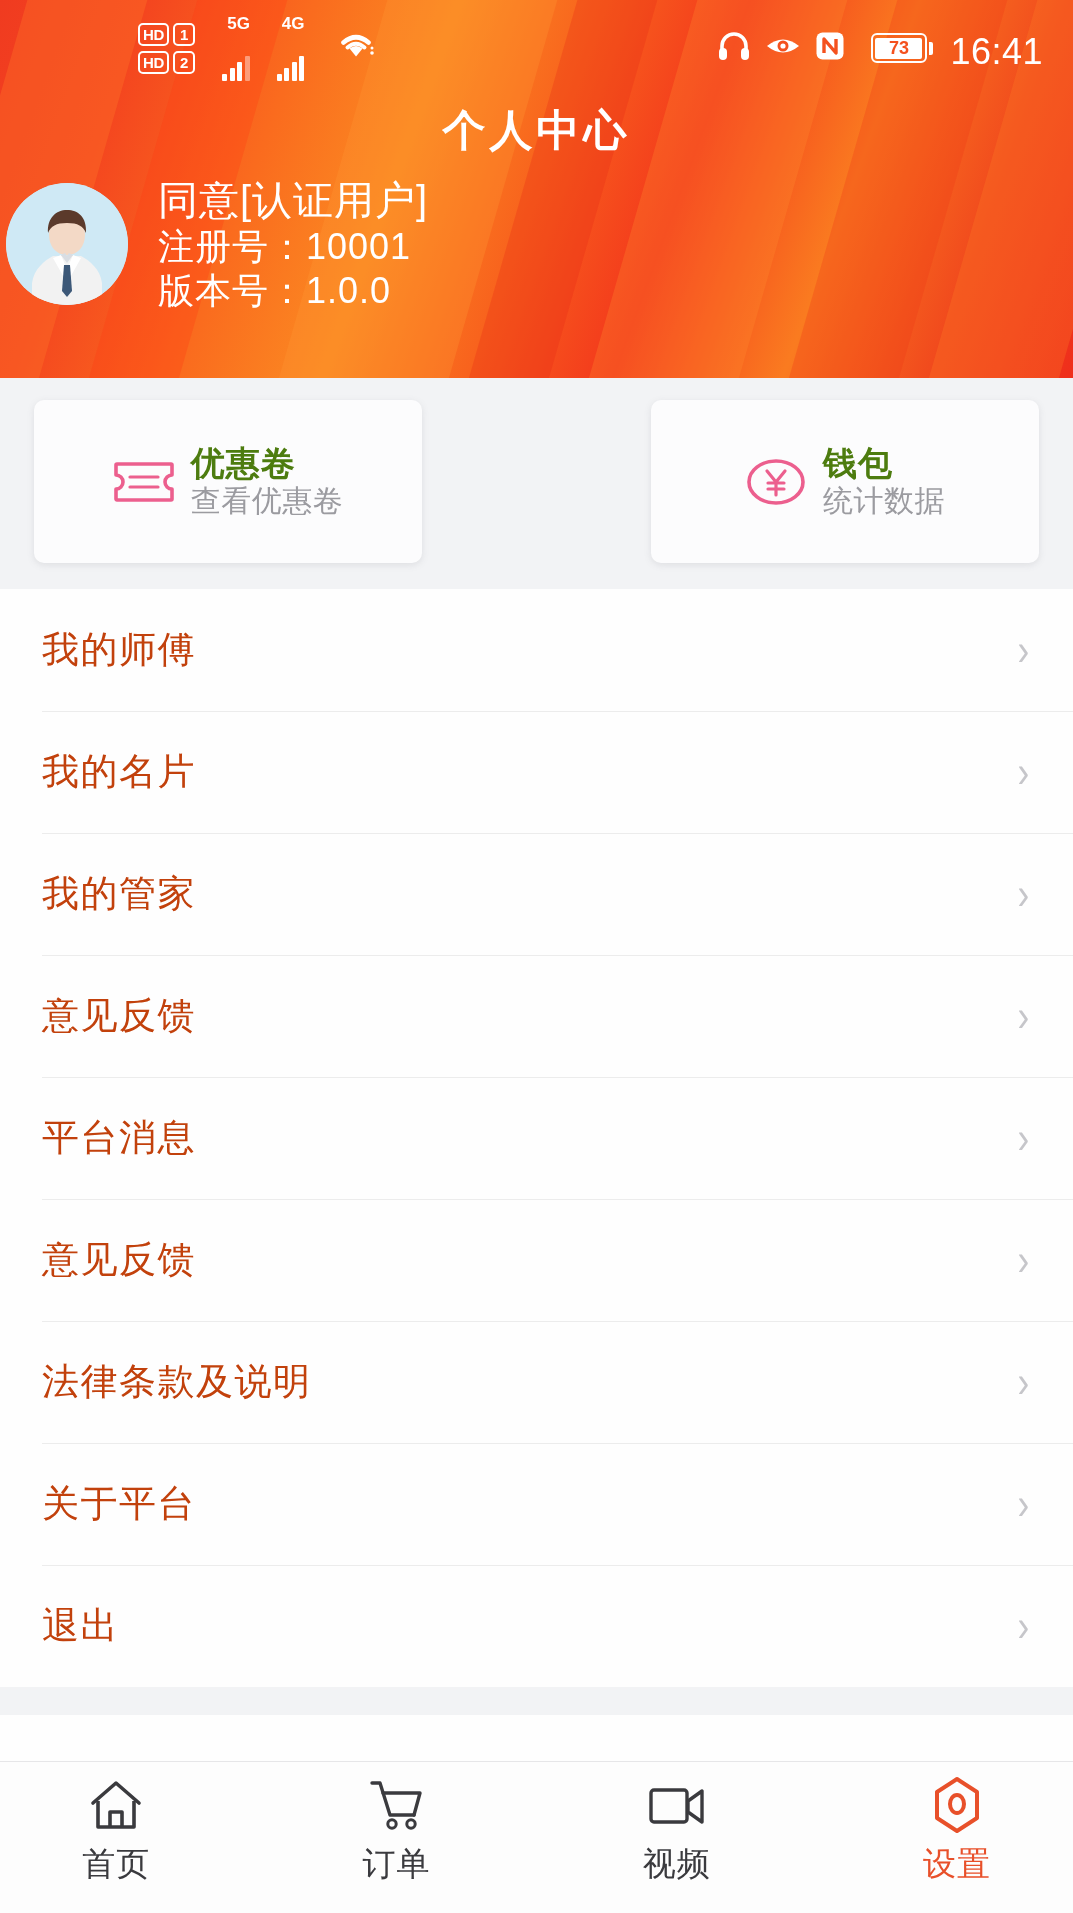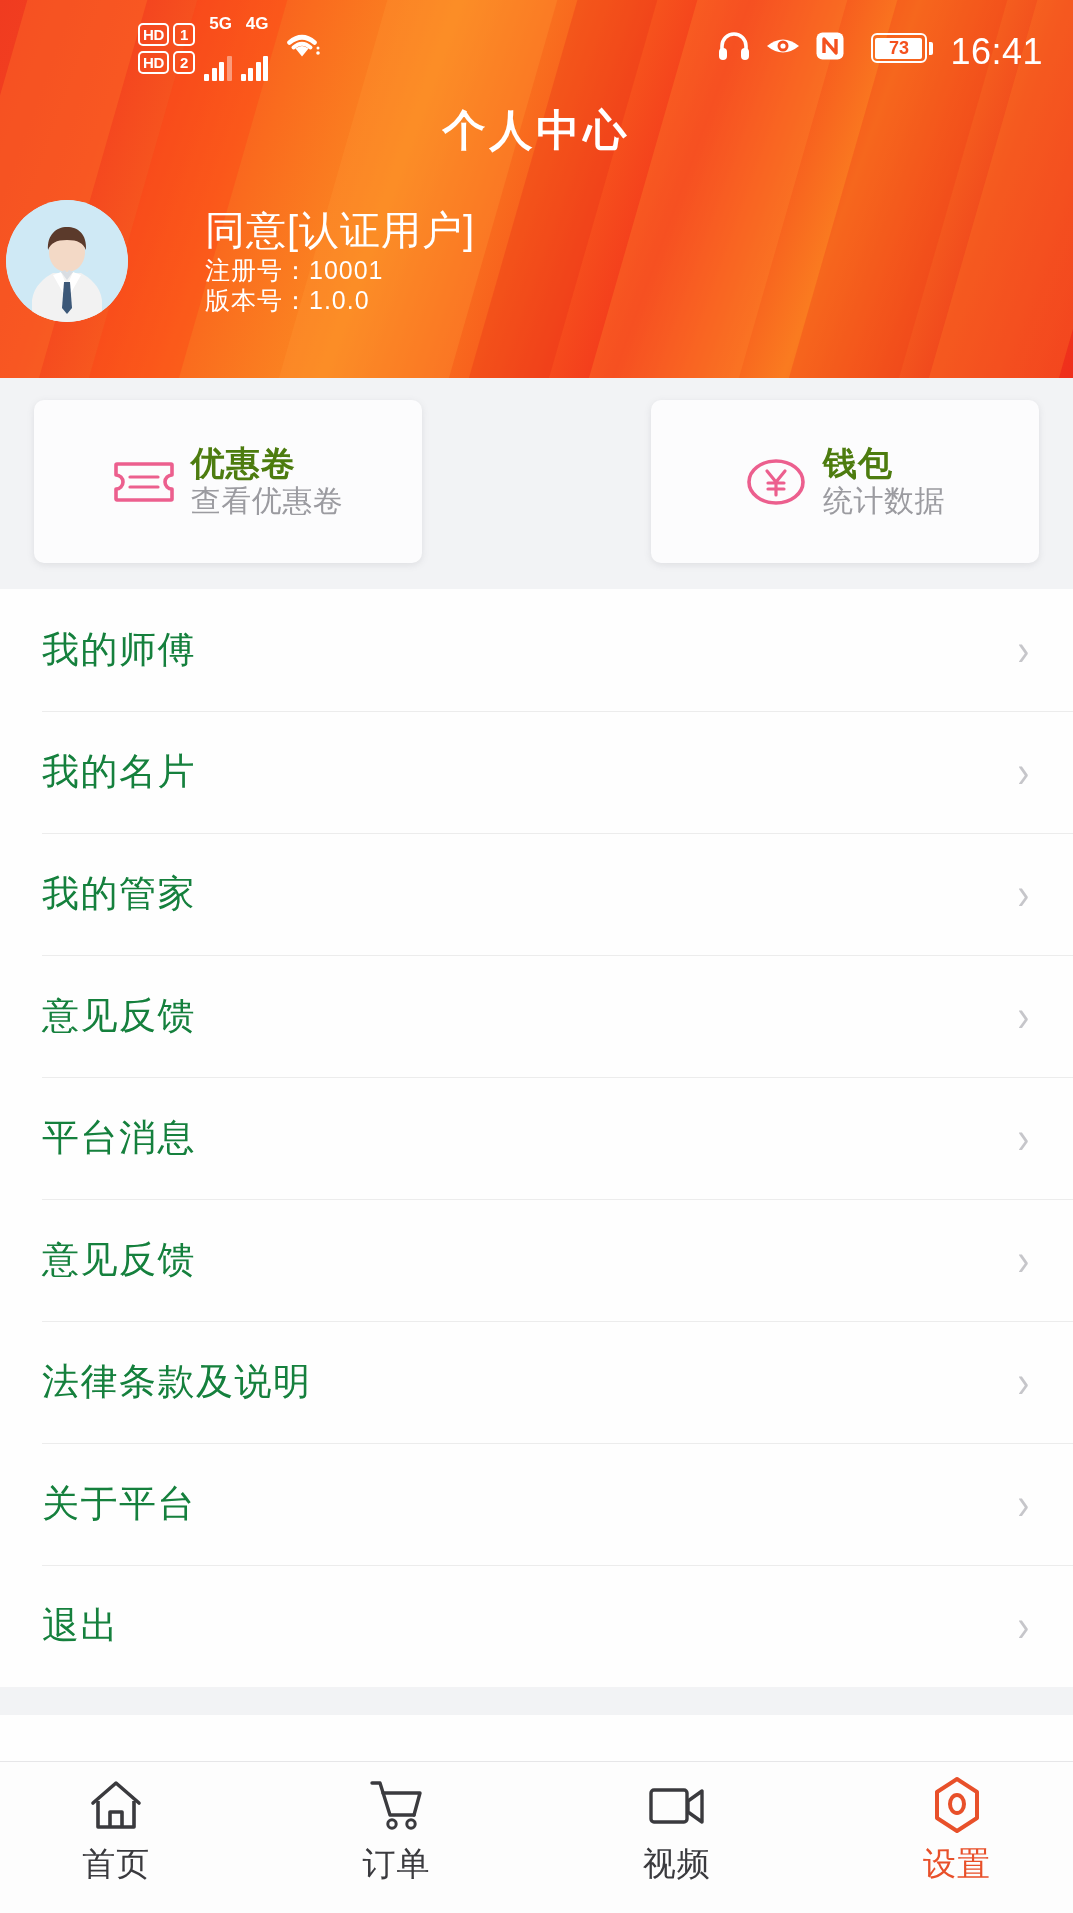--- a/index.html
+++ b/index.html
@@ -57,21 +57,21 @@
     z-index: 3;
     height: 96px;
     display: flex;
     align-items: center;
     color: #fff;
     padding: 0 30px 0 0;
   }
   .sb-left {
     display: flex;
     align-items: center;
-    gap: 9px;
+    gap: 27px;
     margin-left: 138px;
   }
   .hd-stack { display: flex; flex-direction: column; gap: 5px; }
   .hd-row { display: flex; align-items: center; gap: 4px; }
   .hd-box {
     border: 2.5px solid #fff;
     border-radius: 5px;
     font-size: 15px;
     font-weight: bold;
     line-height: 1;
@@ -154,36 +154,35 @@
     font-weight: bold;
     letter-spacing: 4px;
     margin-top: 6px;
   }
 
   .profile {
     position: relative;
     z-index: 3;
     display: flex;
     align-items: center;
-    margin-top: 40px;
+    margin-top: 16px;
     padding-left: 6px;
-    gap: 47px;
   }
   .avatar {
     width: 122px;
     height: 122px;
     border-radius: 50%;
     background: #cfe8f3;
     overflow: hidden;
     flex: 0 0 122px;
     position: relative;
   }
   .profile-text { margin-left: 30px; color: #fff; line-height: 1.22; }
   .p-name { font-size: 40px; font-weight: 500; letter-spacing: 1px; }
-  .p-line { font-size: 25px; letter-spacing: 1px; }
+  .p-line { font-size: 36px; letter-spacing: 1px; }
 
   
   .cards {
     flex: 0 0 211px;
     background: #f2f3f5;
     display: flex;
     gap: 0;
     padding: 22px 34px 26px 34px;
     justify-content: space-between;
   }
@@ -232,21 +231,21 @@
     content: "";
     position: absolute;
     left: 42px;
     right: 0;
     top: 0;
     height: 1px;
     background: #ececec;
   }
   .menu-label {
     font-size: 37px;
-    color: #15803d;
+    color: #c2410c;
     letter-spacing: 1.5px;
   }
   .chev {
     margin-left: auto;
     color: #c6c6ca;
     font-size: 44px;
     line-height: 1;
     font-weight: 300;
     transform: scaleX(0.8);
   }

